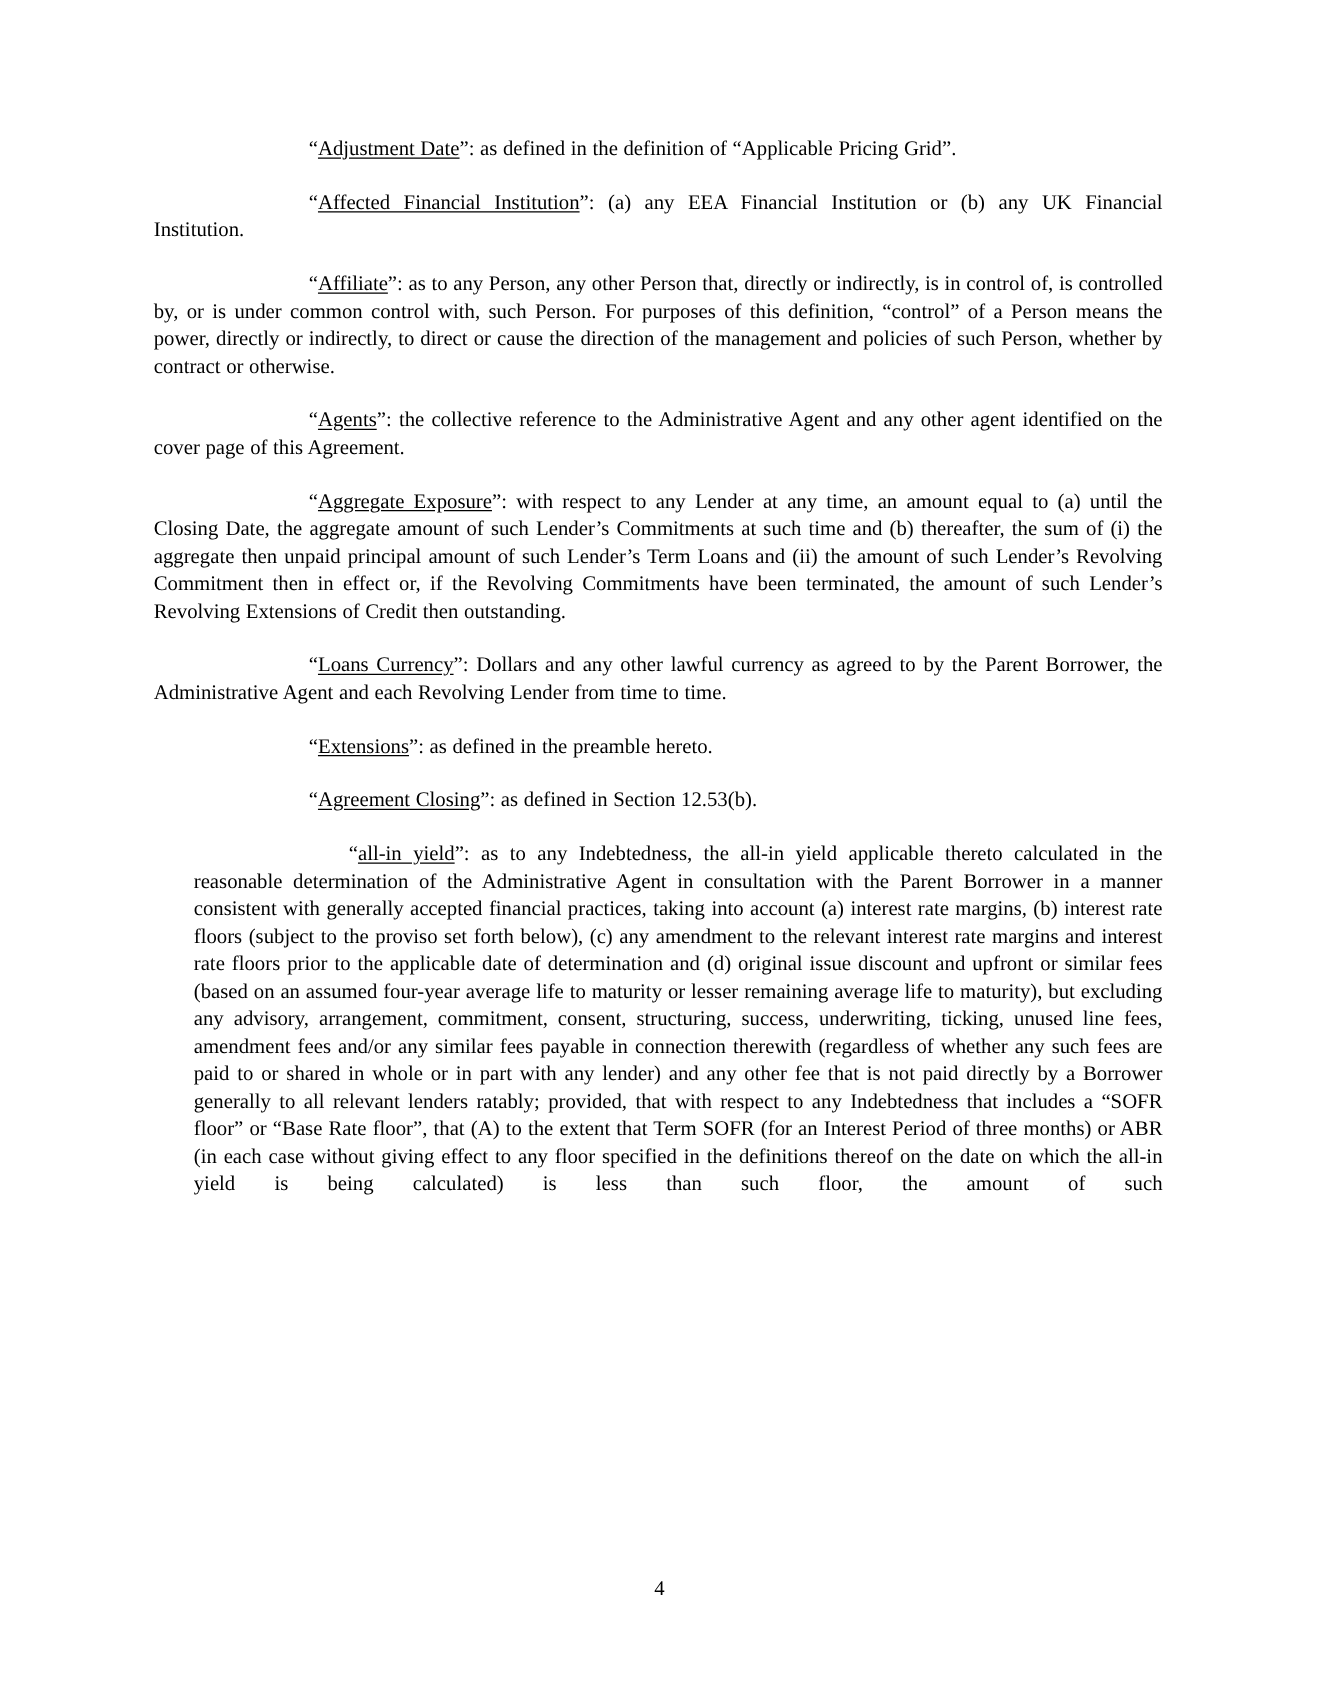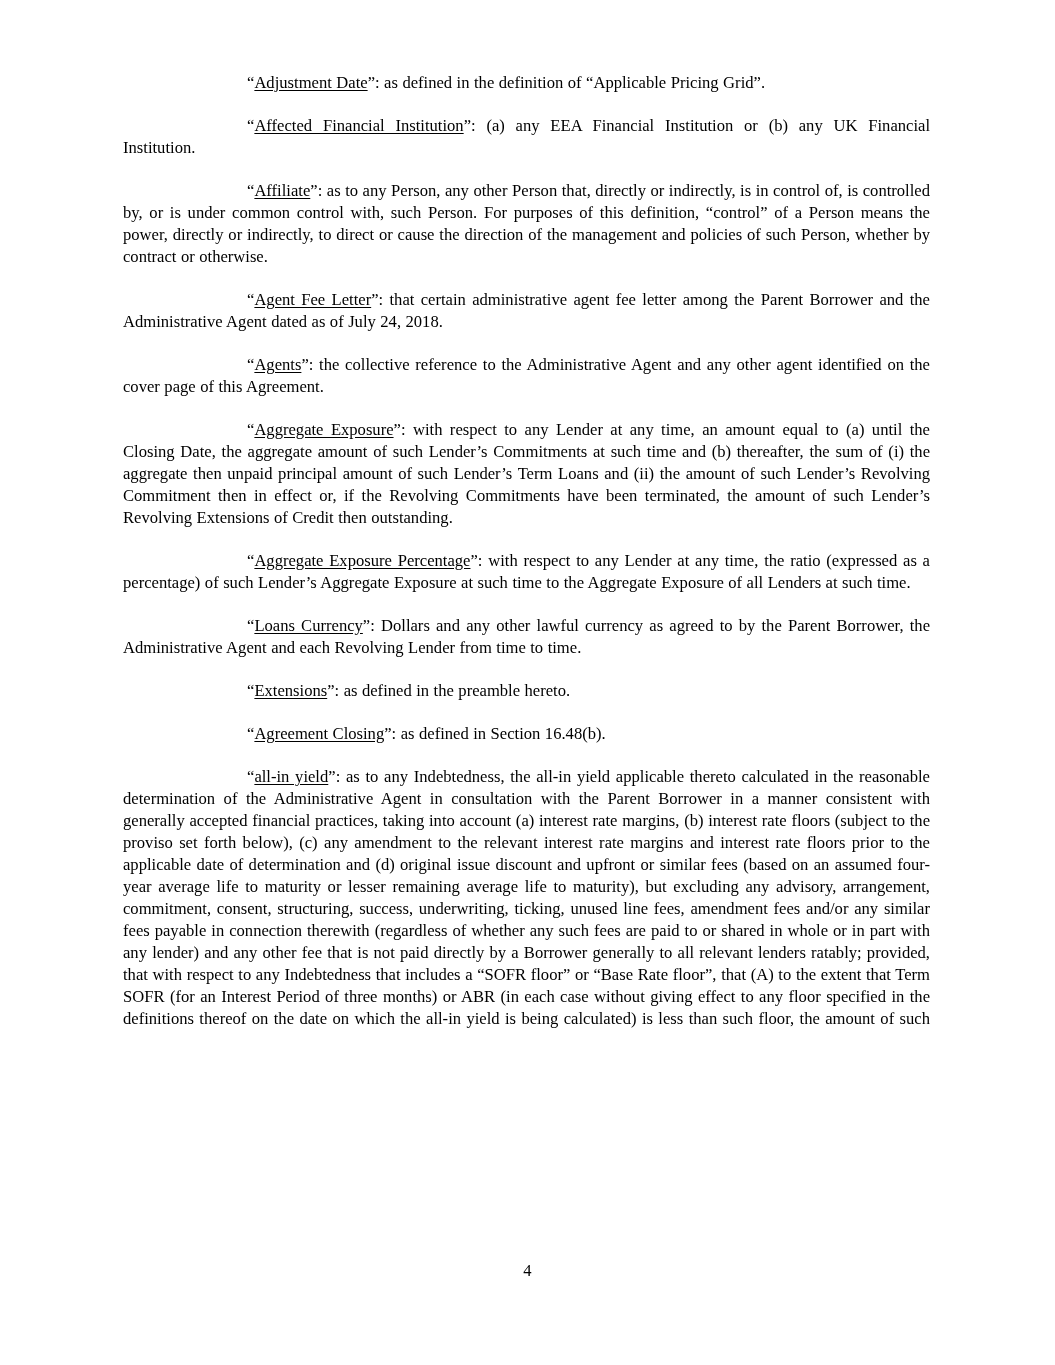--- a/index.html
+++ b/index.html
@@ -7,35 +7,36 @@
     padding: 0;
     background: #ffffff;
   }
   .page {
     position: relative;
     width: 1055px;
     height: 1365px;
     margin: 0;
     background: #ffffff;
     box-sizing: border-box;
-    padding: 72px 125px 0 123px;
+    padding: 108px 125px 0 123px;
     font-family: "Liberation Serif", "DejaVu Serif", serif;
     font-size: 16.6px;
     line-height: 22px;
     color: #000000;
     overflow: hidden;
   }
   .para {
     margin: 0 0 21px 0;
     text-align: justify;
     text-indent: 124px;
     word-spacing: 0.02em;
   }
   .para.justify-last {
     text-align-last: justify;
+    margin-left: 32px;
   }
   .para u {
     text-decoration: underline;
     text-underline-offset: 2px;
   }
   .page-footer {
     position: absolute;
     left: 0;
     right: 0;
     top: 1260px;
@@ -47,23 +48,21 @@
   }
 </style>
 </head>
 <body>
 
 <div class="page">
   <main id="doc-body">
       <p class="para"><span>“</span><u>Adjustment Date</u><span>”:  as defined in the definition of “Applicable Pricing Grid”.</span></p>
       <p class="para"><span>“</span><u>Affected Financial Institution</u><span>”:  (a) any EEA Financial Institution or (b) any UK Financial Institution.</span></p>
       <p class="para"><span>“</span><u>Affiliate</u><span>”:  as to any Person, any other Person that, directly or indirectly, is in control of, is controlled by, or is under common control with, such Person.  For purposes of this definition, “control” of a Person means the power, directly or indirectly, to direct or cause the direction of the management and policies of such Person, whether by contract or otherwise.</span></p>
-      <p class="para"><span>“</span><u>Agent Fee Letter</u><span>”: that certain administrative agent fee letter among the Parent Borrower and the Administrative Agent dated as of July 24, 2018.</span></p>
       <p class="para"><span>“</span><u>Agents</u><span>”:  the collective reference to the Administrative Agent and any other agent identified on the cover page of this Agreement.</span></p>
       <p class="para"><span>“</span><u>Aggregate Exposure</u><span>”:  with respect to any Lender at any time, an amount equal to (a) until the Closing Date, the aggregate amount of such Lender’s Commitments at such time and (b) thereafter, the sum of (i) the aggregate then unpaid principal amount of such Lender’s Term Loans and (ii) the amount of such Lender’s Revolving Commitment then in effect or, if the Revolving Commitments have been terminated, the amount of such Lender’s Revolving Extensions of Credit then outstanding.</span></p>
-      <p class="para"><span>“</span><u>Aggregate Exposure Percentage</u><span>”:  with respect to any Lender at any time, the ratio (expressed as a percentage) of such Lender’s Aggregate Exposure at such time to the Aggregate Exposure of all Lenders at such time.</span></p>
       <p class="para"><span>“</span><u>Loans Currency</u><span>”:  Dollars and any other lawful currency as agreed to by the Parent Borrower, the Administrative Agent and each Revolving Lender from time to time.</span></p>
       <p class="para"><span>“</span><u>Extensions</u><span>”:  as defined in the preamble hereto.</span></p>
-      <p class="para"><span>“</span><u>Agreement Closing</u><span>”:  as defined in Section 16.48(b).</span></p>
+      <p class="para"><span>“</span><u>Agreement Closing</u><span>”:  as defined in Section 12.53(b).</span></p>
       <p class="para justify-last"><span>“</span><u>all-in yield</u><span>”: as to any Indebtedness, the all-in yield applicable thereto calculated in the reasonable determination of the Administrative Agent in consultation with the Parent Borrower in a manner consistent with generally accepted financial practices, taking into account (a) interest rate margins, (b) interest rate floors (subject to the proviso set forth below), (c) any amendment to the relevant interest rate margins and interest rate floors prior to the applicable date of determination and (d) original issue discount and upfront or similar fees (based on an assumed four-year average life to maturity or lesser remaining average life to maturity), but excluding any advisory, arrangement, commitment, consent, structuring, success, underwriting, ticking, unused line fees, amendment fees and/or any similar fees payable in connection therewith (regardless of whether any such fees are paid to or shared in whole or in part with any lender) and any other fee that is not paid directly by a Borrower generally to all relevant lenders ratably; provided, that with respect to any Indebtedness that includes a “SOFR floor” or “Base Rate floor”, that (A) to the extent that Term SOFR (for an Interest Period of three months) or ABR (in each case without giving effect to any floor specified in the definitions thereof on the date on which the all-in yield is being calculated) is less than such floor, the amount of such</span></p>
     </main>
   <footer class="page-footer">4</footer>
 </div>
 
 </body></html>

